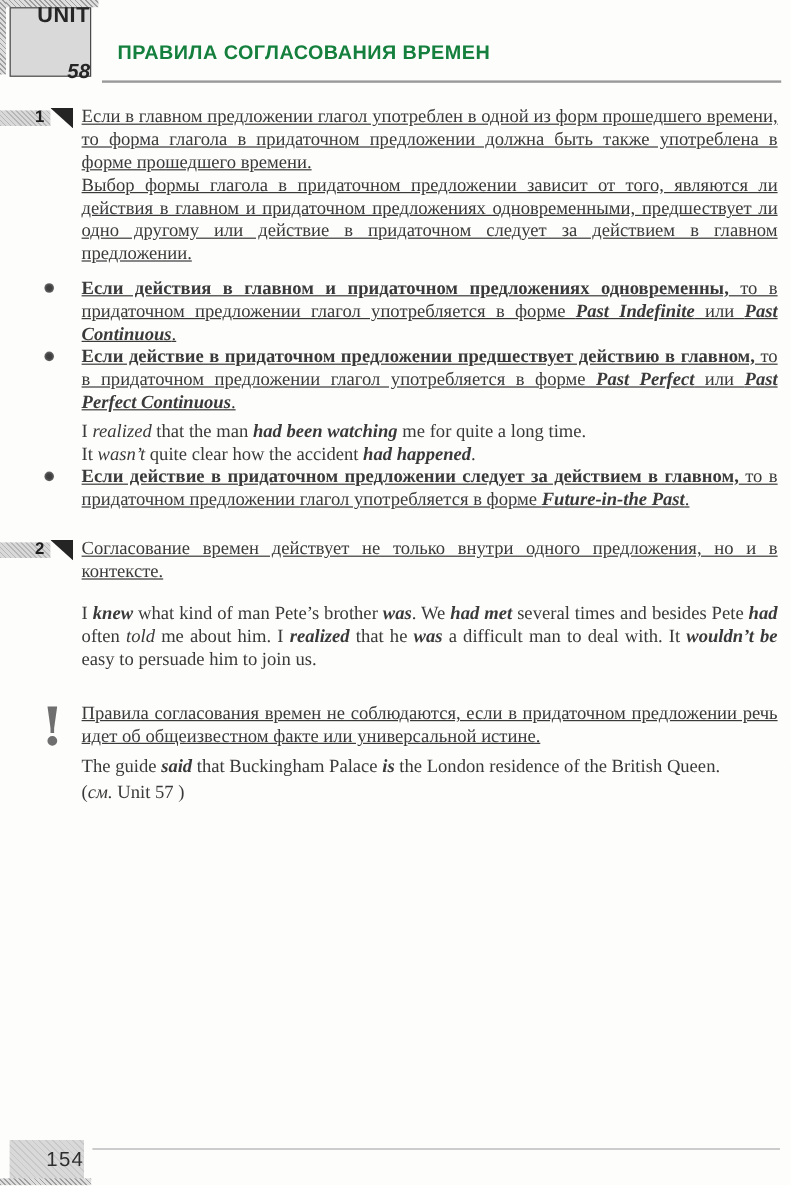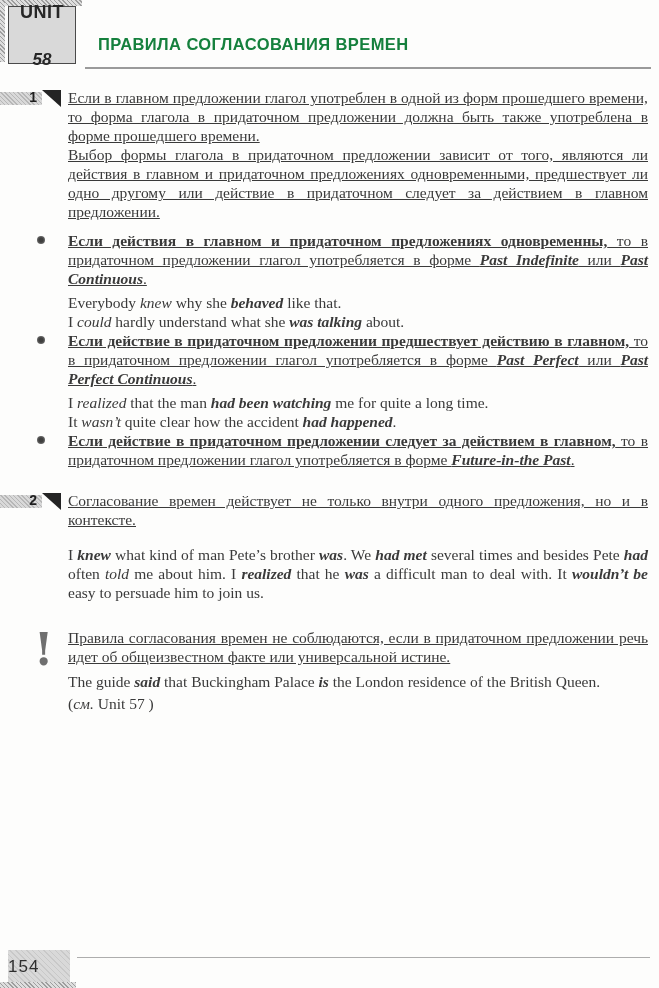--- a/index.html
+++ b/index.html
@@ -17,21 +17,21 @@
   }
   .edge-hatch-top { position:absolute; top:0; left:0; width:82px; height:6px; }
   .edge-hatch-left { position:absolute; top:0; left:0; width:5px; height:62px; }
   .edge-hatch-bottom { position:absolute; bottom:0; left:0; width:76px; height:6px; }
 
   .unit-box {
     position:absolute; top:6px; left:8px;
     width:66px; height:56px;
     background:var(--box-gray, #d9d9d9);
     border:1px solid #4a4a4a;
-    display:flex; flex-direction:column; align-items:center; justify-content:center;
+    display:flex; flex-direction:column; align-items:flex-end; justify-content:center;
     font-family:"Liberation Sans", sans-serif; font-weight:bold; color:#262626;gap:28px;
   }
   .unit-label { font-size:18px; line-height:20px; letter-spacing:.5px; }
   .unit-number { font-size:17px; line-height:19px;font-style:italic; }
 
   .title {
     position:absolute; left:86px; top:23px; margin:12px;
     font-family:"Liberation Sans", sans-serif; font-weight:bold;
     font-size:16.5px; letter-spacing:.4px; color:#15803d;
   }
@@ -93,21 +93,21 @@
 
   .footer-rule {
     position:absolute; left:77px; bottom:30px; width:573px; height:1px;
     background:#adadad;
   }
   .page-num-box {
     position:absolute; left:8px; bottom:5px;
     width:62px; height:33px;
     background:var(--box-gray, #d9d9d9);
     background-image:repeating-linear-gradient(45deg, rgba(80,80,80,.12) 0 1px, rgba(0,0,0,0) 1px 4px);
-    display:flex; align-items:center; justify-content:flex-start;
+    display:flex; align-items:center; justify-content:flex-end;
   }
   .page-num {
     font-family:"Liberation Sans", sans-serif;
     font-size:17px; letter-spacing:1px; color:#2e2e2e;
   }
 </style>
 </head>
 <body>
 
 <div class="page">
@@ -132,24 +132,20 @@
         <div class="marker-tri"></div>
       </div>
       <p class="para ru">Если в главном предложении глагол употреблен в одной из форм прошедшего времени, то форма глагола в придаточном предложении должна быть также употреблена в форме прошедшего времени.</p>
       <p class="para ru">Выбор формы глагола в придаточном предложении зависит от того, являются ли действия в главном и придаточном предложениях одновременными, предшествует ли одно другому или действие в придаточном следует за действием в главном предложении.</p>
 
       <div class="bullets">
 
         <div class="bullet-item">
           <span class="bullet-dot"></span>
           <p class="para ru"><span class="run-b">Если действия в главном и придаточном предложениях одновременны,</span><span> то в придаточном предложении глагол употребляется в форме </span><span class="run-bi">Past Indefinite</span><span> или </span><span class="run-bi">Past Continuous</span><span>.</span></p>
-          <div class="examples">
-            <p class="example-line"><span>Everybody </span><span class="run-i">knew</span><span> why she </span><span class="run-bi">behaved</span><span> like that.</span></p>
-            <p class="example-line"><span>I </span><span class="run-i">could</span><span> hardly understand what she </span><span class="run-bi">was talking</span><span> about.</span></p>
-          </div>
         </div>
 
         <div class="bullet-item">
           <span class="bullet-dot"></span>
           <p class="para ru"><span class="run-b">Если действие в придаточном предложении предшествует действию в главном,</span><span> то в придаточном предложении глагол употребляется в форме </span><span class="run-bi">Past Perfect</span><span> или </span><span class="run-bi">Past Perfect Continuous</span><span>.</span></p>
           <div class="examples">
             <p class="example-line"><span>I </span><span class="run-i">realized</span><span> that the man </span><span class="run-bi">had been watching</span><span> me for quite a long time.</span></p>
             <p class="example-line"><span>It </span><span class="run-i">wasn’t</span><span> quite clear how the accident </span><span class="run-bi">had happened</span><span>.</span></p>
           </div>
         </div>

